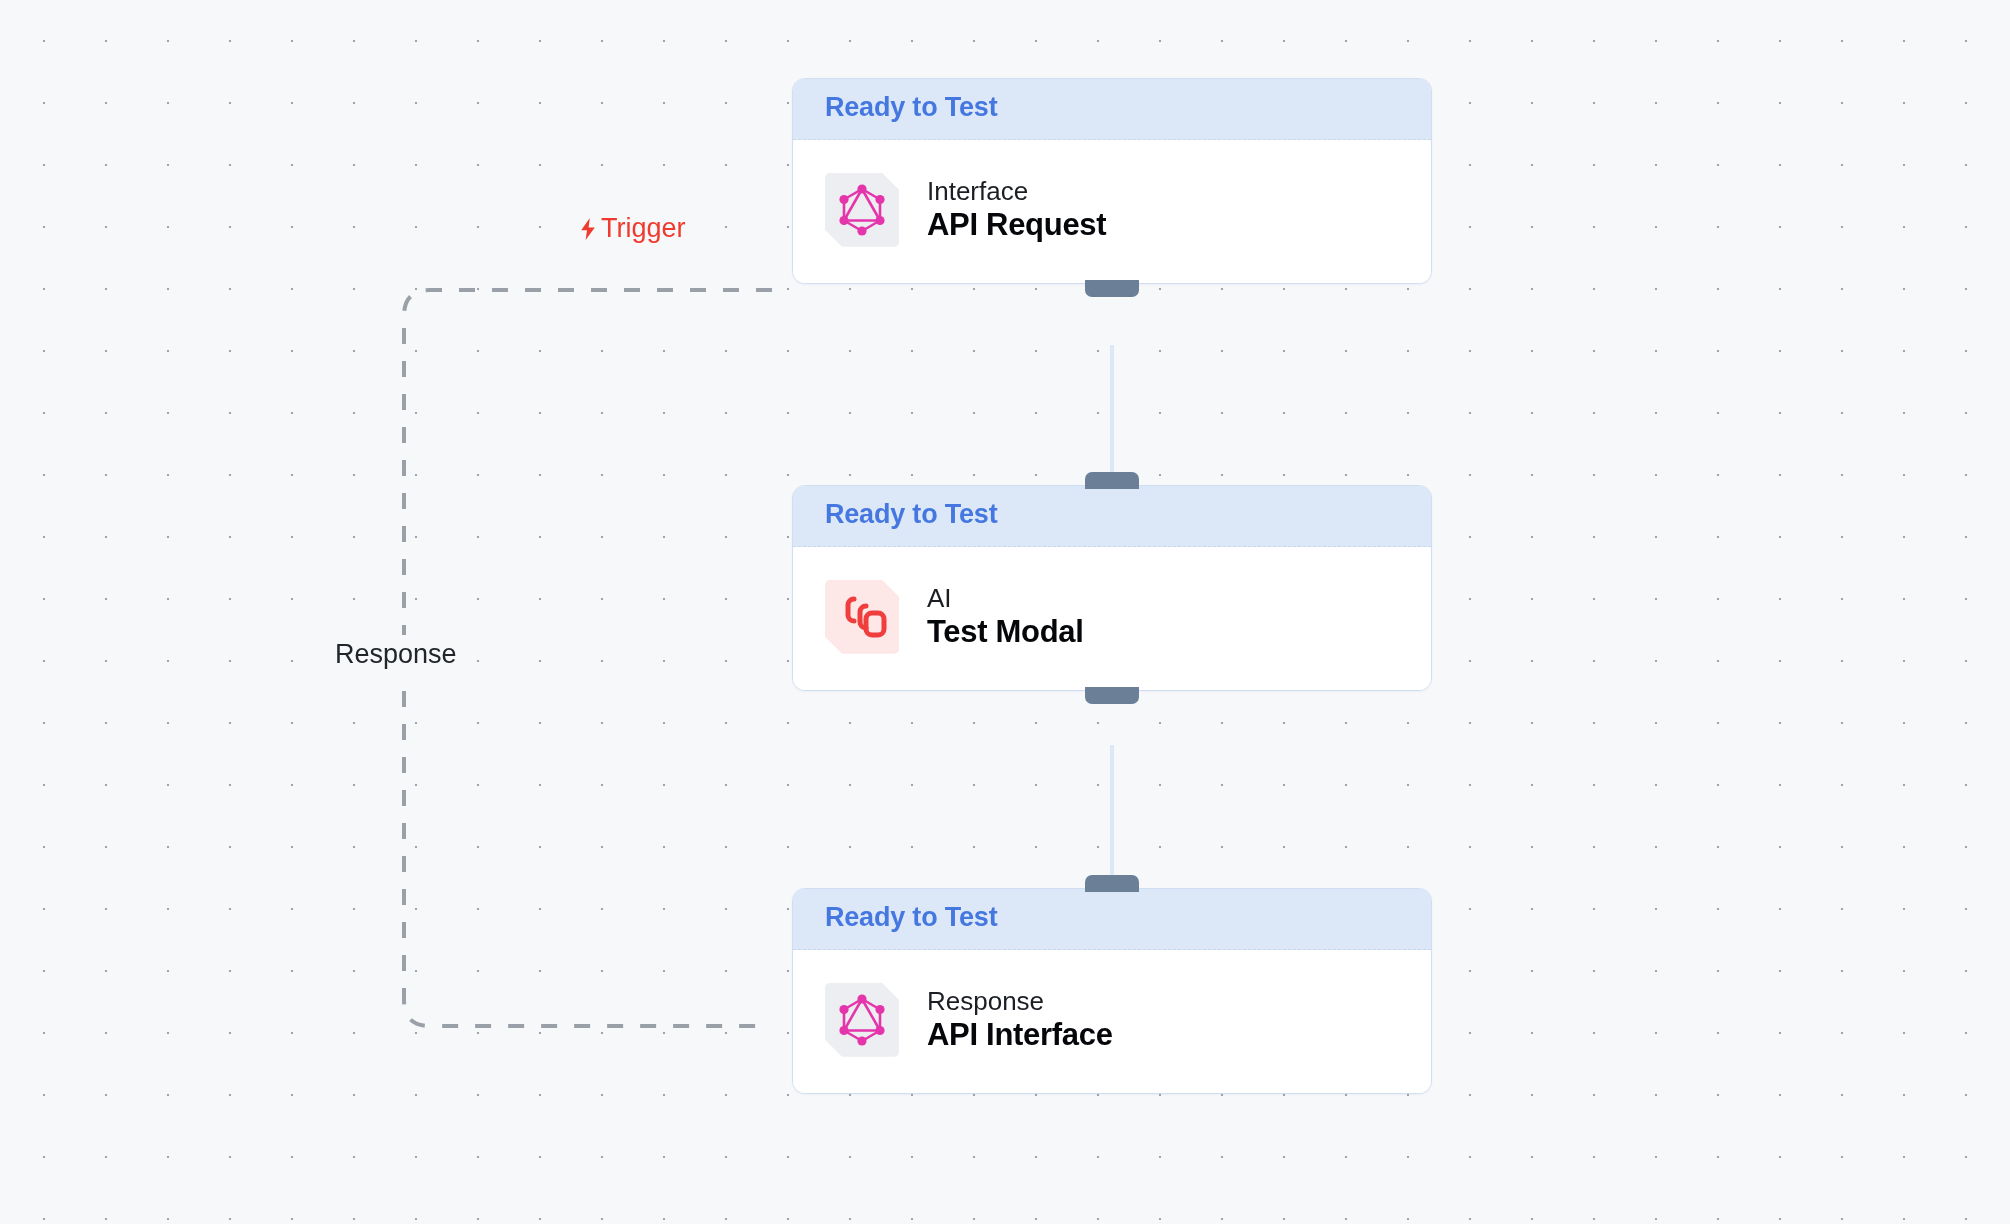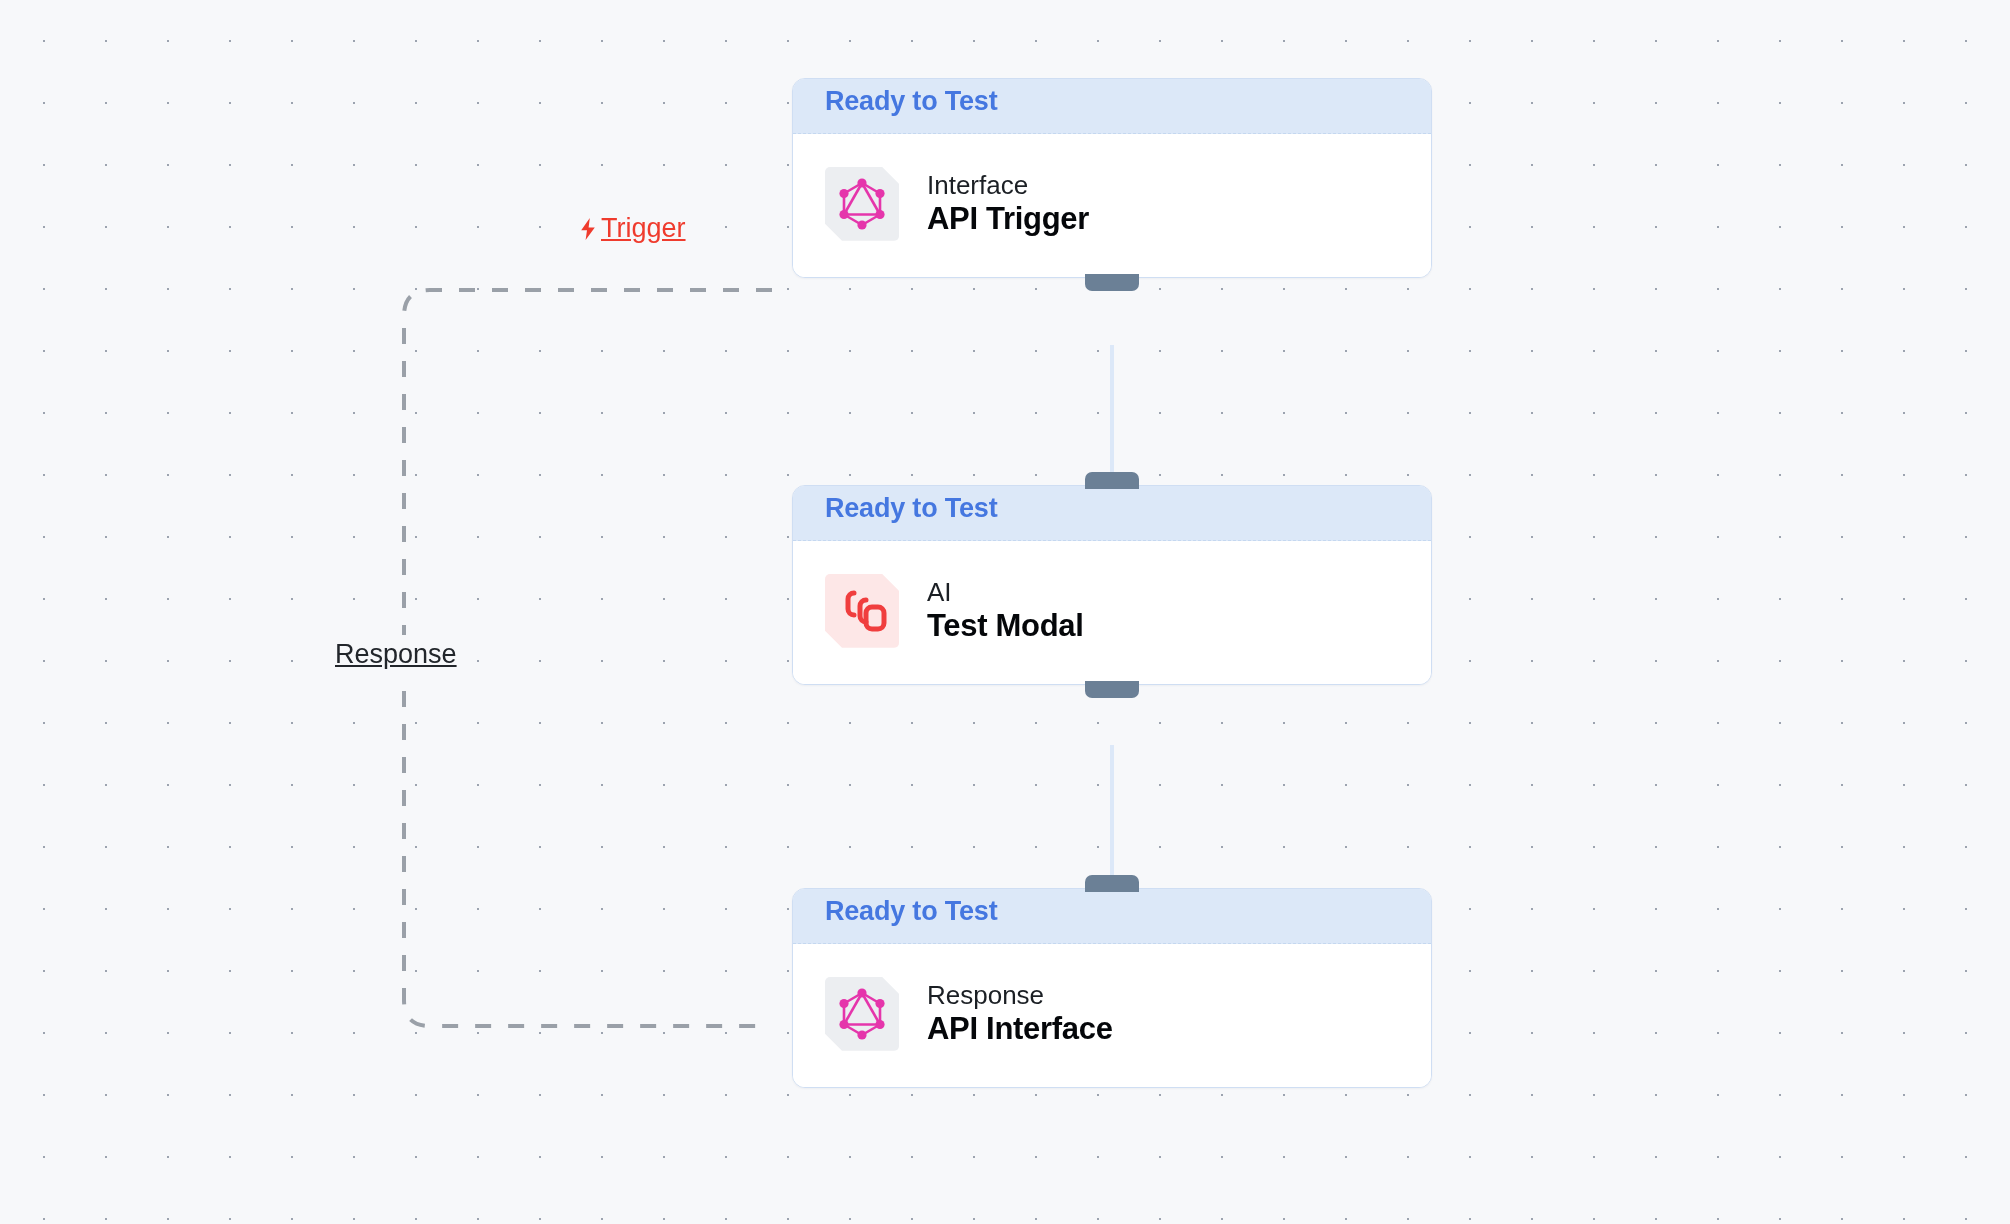--- a/index.html
+++ b/index.html
@@ -36,21 +36,20 @@
 
   
   .edge-label {
     position: absolute;
     white-space: nowrap;
     background: #f7f8fa;
     display: flex;
     align-items: center;
     gap: 2px;
     line-height: 1;
-    text-decoration: underline;
   }
   .edge-label.trigger {
     left: 575px;
     top: 212px;
     color: #ef3b2d;
     font-size: 27px;
     font-weight: 500;
     padding: 3px 7px 5px 2px;
   }
   .edge-label.trigger .bolt-icon {
@@ -78,21 +77,21 @@
     background: #ffffff;
     box-sizing: border-box;
     box-shadow: 0 1px 2px rgba(30, 50, 90, 0.05);
     overflow: visible;
   }
   .node-header {
     background: #dce8f8;
     border-top-left-radius: 12px;
     border-top-right-radius: 12px;
     border-bottom: 1px dashed #c5d8f0;
-    padding: 8px 32px 16px 32px;
+    padding: 14px 32px 16px 32px;
     box-sizing: border-box;
   }
   .node-status {
     color: #4577e0;
     font-size: 27px;
     font-weight: bold;
     letter-spacing: -0.2px;
     line-height: 1.1;
   }
   .node-body {
@@ -210,21 +209,21 @@
             <circle cx="8" cy="16.5" r="4.6"></circle>
             <circle cx="44" cy="16.5" r="4.6"></circle>
             <circle cx="8" cy="37.5" r="4.6"></circle>
             <circle cx="44" cy="37.5" r="4.6"></circle>
             <circle cx="26" cy="48" r="4.6"></circle>
           </g>
         </svg>
       </div>
       <div class="node-text">
         <div class="node-kind">Interface</div>
-        <div class="node-title">API Trigger</div>
+        <div class="node-title">API Request</div>
       </div>
     </div>
     <div class="handle bottom"></div>
   </div>
 
   <div class="node" style="left:792px; top:485px;">
     <div class="handle top"></div>
     <div class="node-header">
       <div class="node-status">Ready to Test</div>
     </div>

